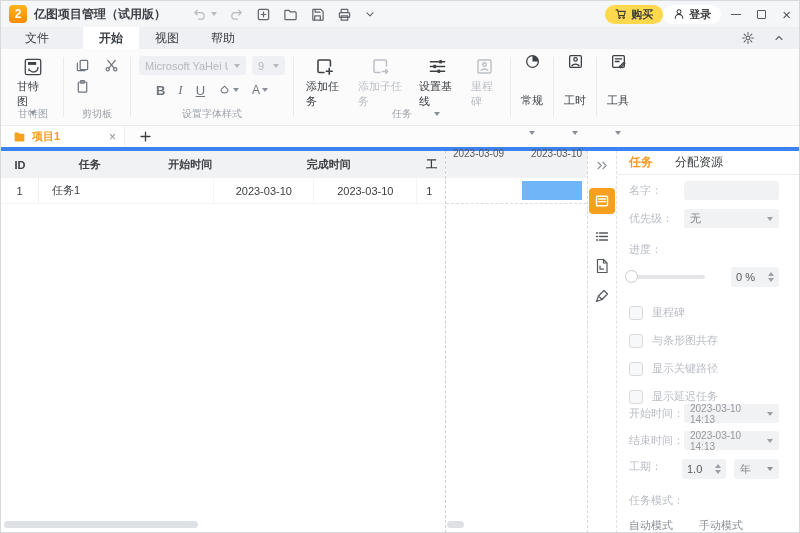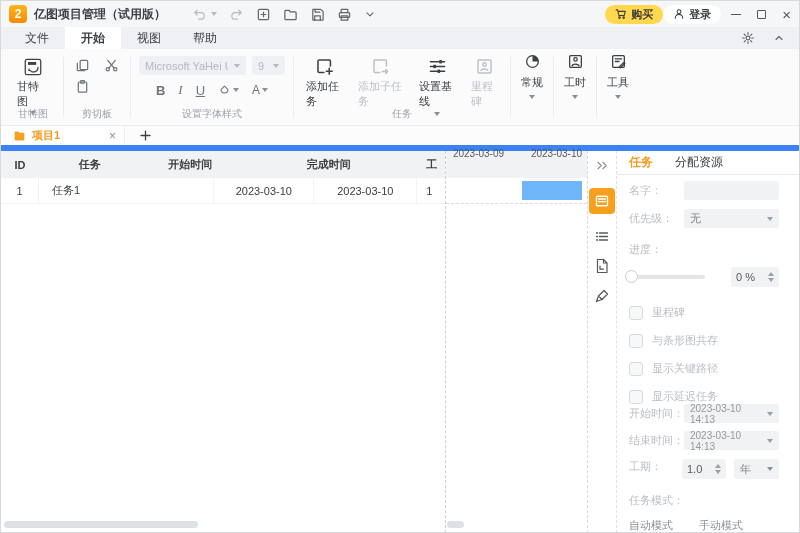--- a/index.html
+++ b/index.html
@@ -21,21 +21,21 @@
   .pill.buy { background:#FFD84D; }
   .pill.login { background:#ffffff; }
   .winbtns { display:flex; align-items:center; gap:16px; margin-left:10px; color:#54575b; }
   .w-min { width:10px; border-top:1.4px solid #54575b; display:inline-block; }
   .w-max { width:9px; height:9px; border:1.3px solid #54575b; border-radius:1px; display:inline-block; }
   .w-close { font-size:15px; line-height:1; color:#54575b; }
 
   
   .menubar { height:22px; background:#eef0f3; display:flex; align-items:stretch; padding-left:8px; }
   .mitem { padding:0 16px; font-size:12px; color:#3c4045; display:flex; align-items:center; }
-  .mitem.active { background:#fff; font-weight:700; }
+  .mitem.active { background:#fff; font-weight:700;margin-left:18px; }
   .menubar-right { margin-left:auto; display:flex; align-items:center; gap:18px; margin-right:14px; color:#5f6368; }
 
   
   .ribbon { height:77px; background:#fbfbfc; border-bottom:1px solid #ececee; display:flex; align-items:stretch; padding-left:4px; position:relative; }
   .rgroup { position:relative; display:flex; flex-direction:column; align-items:center; padding:6px 6px 16px; }
   .glabel { position:absolute; bottom:4px; left:0; right:0; text-align:center; font-size:10px; color:#9aa0a6; white-space:nowrap; }
   .rdiv { width:1px; background:#ebebee; margin:8px 2px; }
   .bigbtn { display:flex; flex-direction:column; align-items:center; gap:2px; padding:2px 6px; color:#3f4348; }
   .bigbtn .blabel { font-size:11px; color:#3c4043; }
   .caret { width:0; height:0; border-left:3.5px solid transparent; border-right:3.5px solid transparent; border-top:4px solid #8a8f96; display:inline-block; }
@@ -44,24 +44,24 @@
   .fontrows { display:flex; flex-direction:column; gap:7px; padding-top:1px; }
   .selbox { background:#eef0f4; border-radius:3px; height:19px; display:flex; align-items:center; padding:0 6px; gap:6px; color:#b4b8bf; font-size:11px; }
   .fontrow2 { display:flex; align-items:center; gap:13px; justify-content:center; color:#6f757c; }
   .fmt-b { font-weight:bold; font-size:13px; }
   .fmt-i { font-style:italic; font-family:"Liberation Serif",serif; font-size:13px; }
   .fmt-u { text-decoration:underline; font-size:13px; }
   .fmt-a { font-size:12px; display:flex; align-items:center; gap:2px; }
   .taskbtns { display:flex; gap:8px; padding-top:2px; }
   .tbtn { display:flex; flex-direction:column; align-items:center; gap:3px; font-size:11px; color:#3c4043; padding:0 4px; }
   .tbtn.disabled { color:#bcc0c5; }
-  .vbtn { display:flex; flex-direction:column; align-items:center; gap:5px; padding:4px 8px 0; font-size:11px; color:#3c4043; }
+  .vbtn { display:flex; flex-direction:column; align-items:center; gap:23px; padding:4px 8px 0; font-size:11px; color:#3c4043; }
 
   
-  .tabbar { height:25px; background:#fcfcfd; border-bottom:6px solid #3b82f6; display:flex; align-items:stretch; }
+  .tabbar { height:25px; background:#fcfcfd; border-bottom:4px solid #3b82f6; display:flex; align-items:stretch; }
   .doc-tab { width:124px; background:#fff; display:flex; align-items:center; padding:0 8px 0 12px; gap:6px; border-right:1px solid #f0f0f2; }
   .doc-tab .tlabel { font-size:11px; font-weight:700; color:#F59B22; }
   .doc-tab .tclose { margin-left:auto; color:#8d9196; font-size:12px; }
   .newtab { display:flex; align-items:center; padding:0 14px; color:#3c4043; }
 
   
   .main { height:383px; display:flex; border-bottom:1px dashed #d0d0d0; background:#fff; }
 
   .table-pane { width:446px; position:relative; border-right:1px dashed #cfcfcf; }
   .trow { display:flex; align-items:stretch; }

